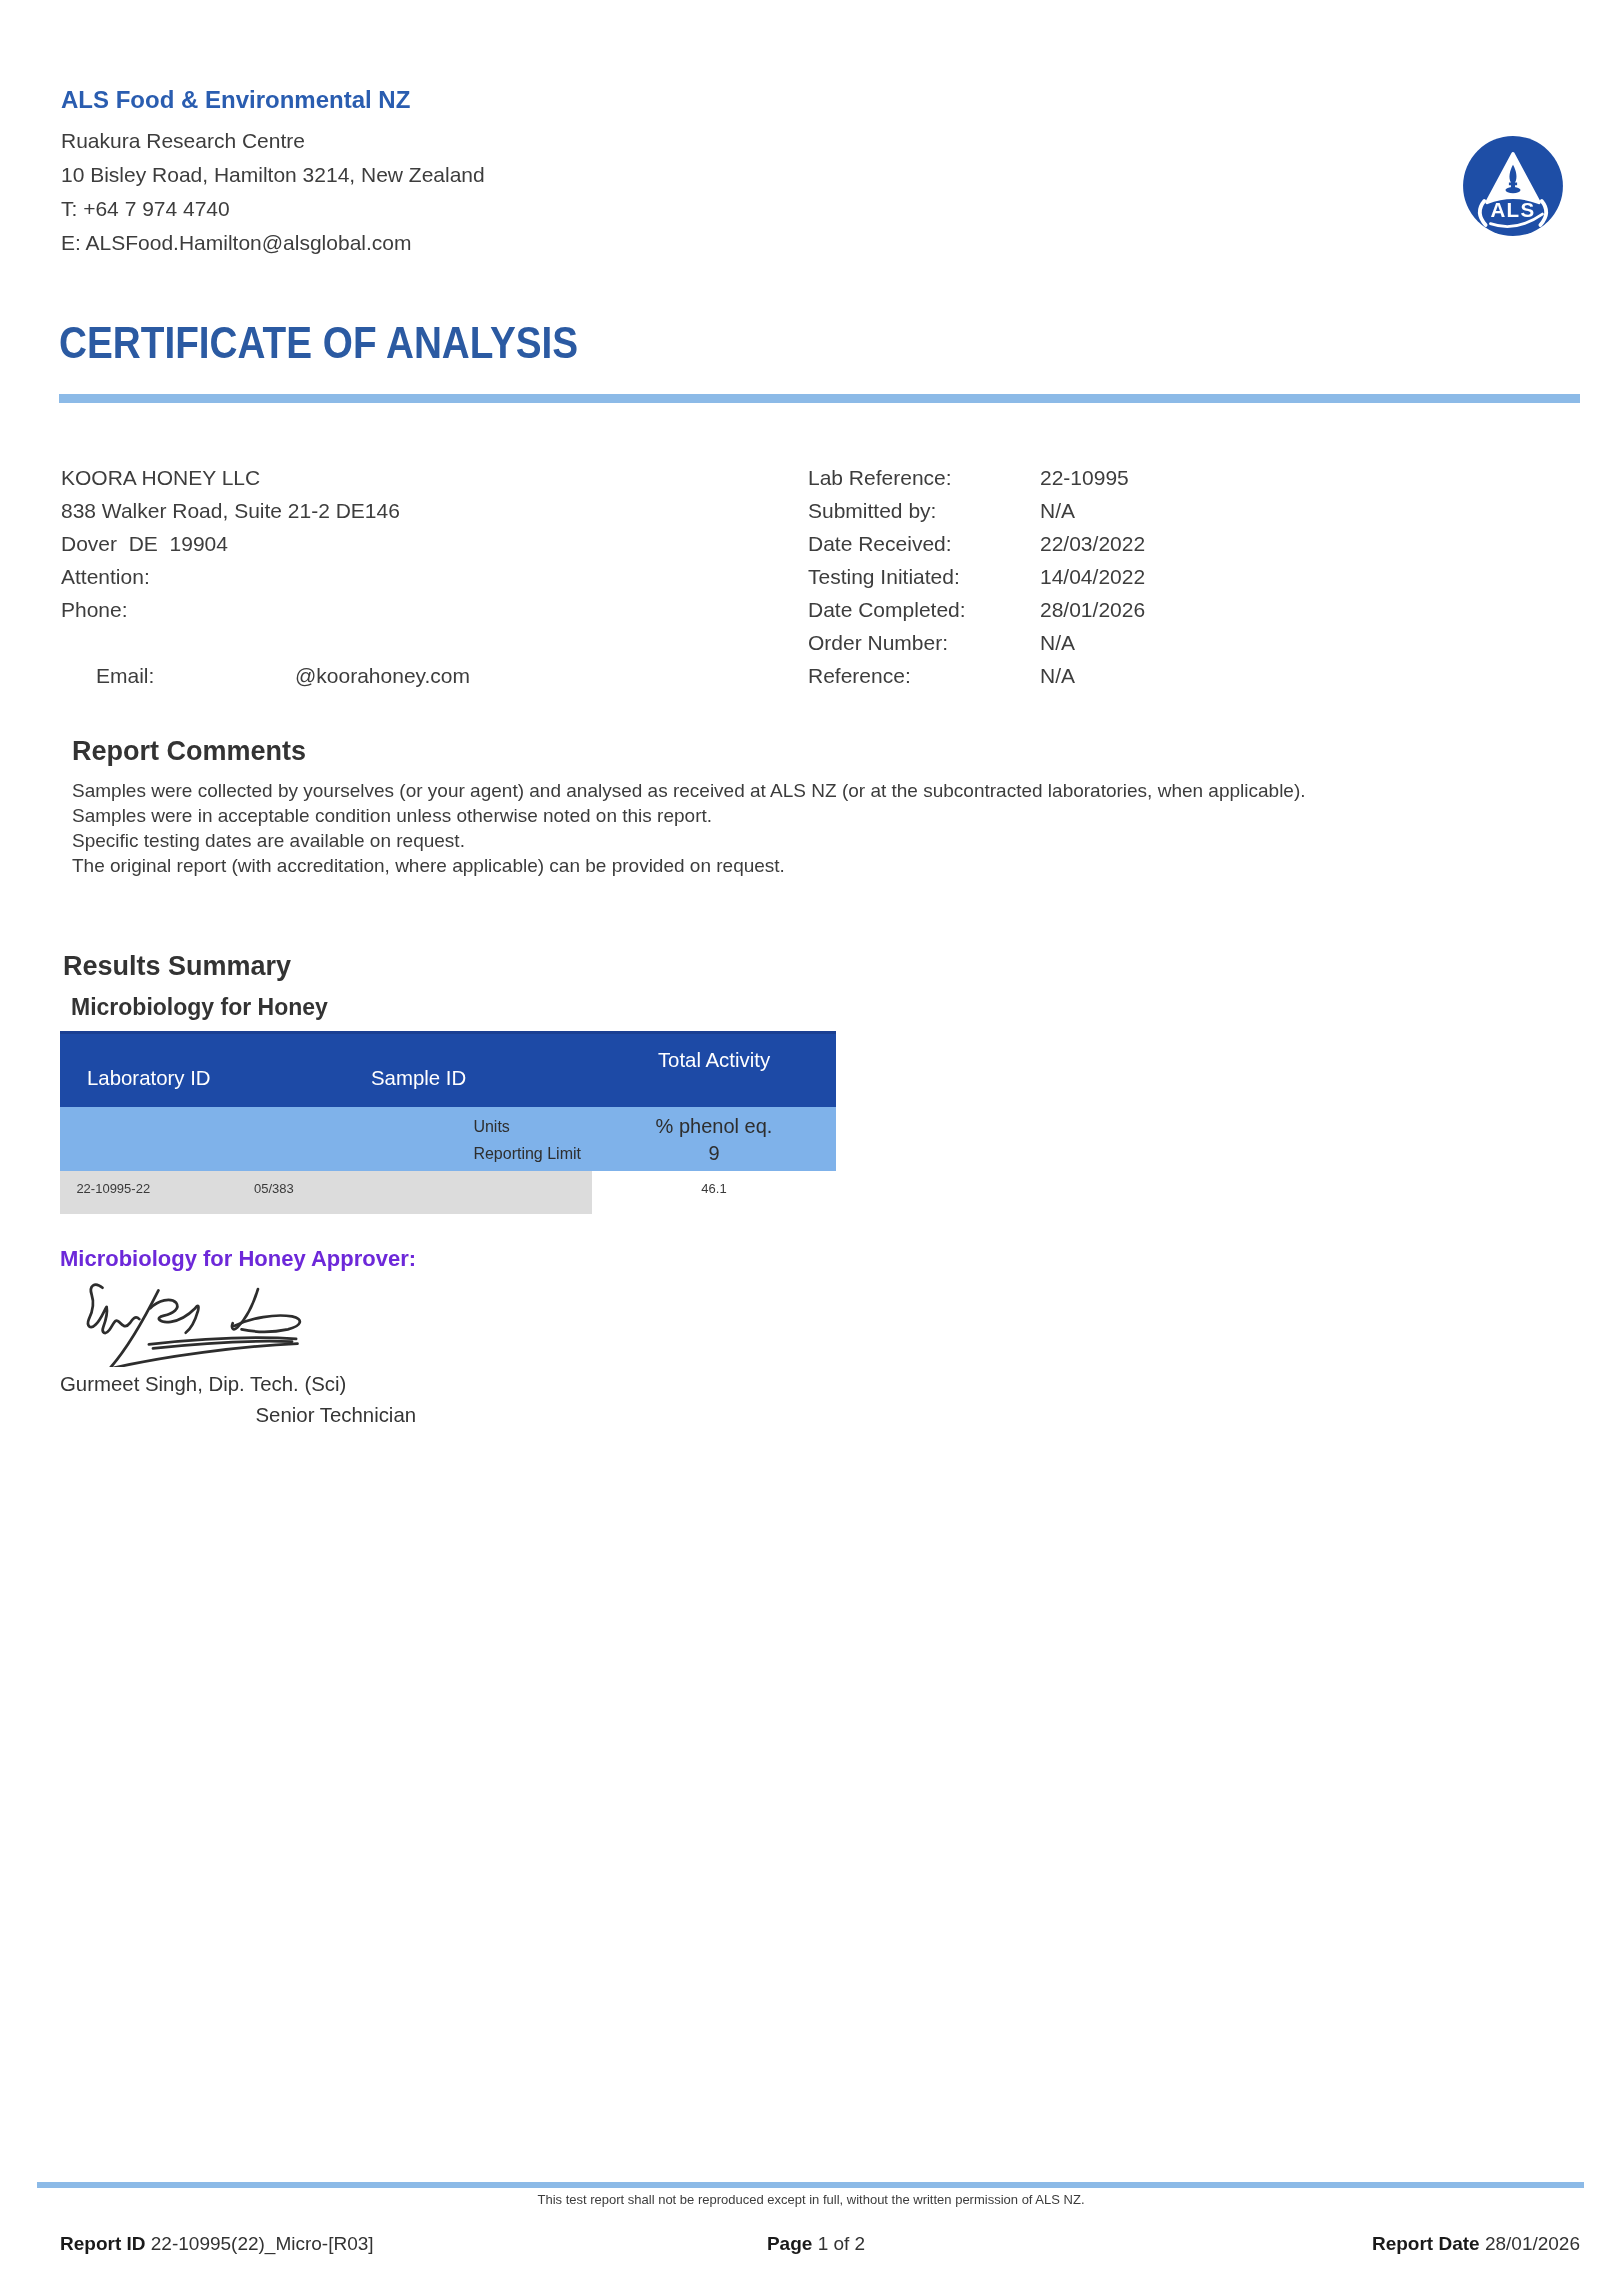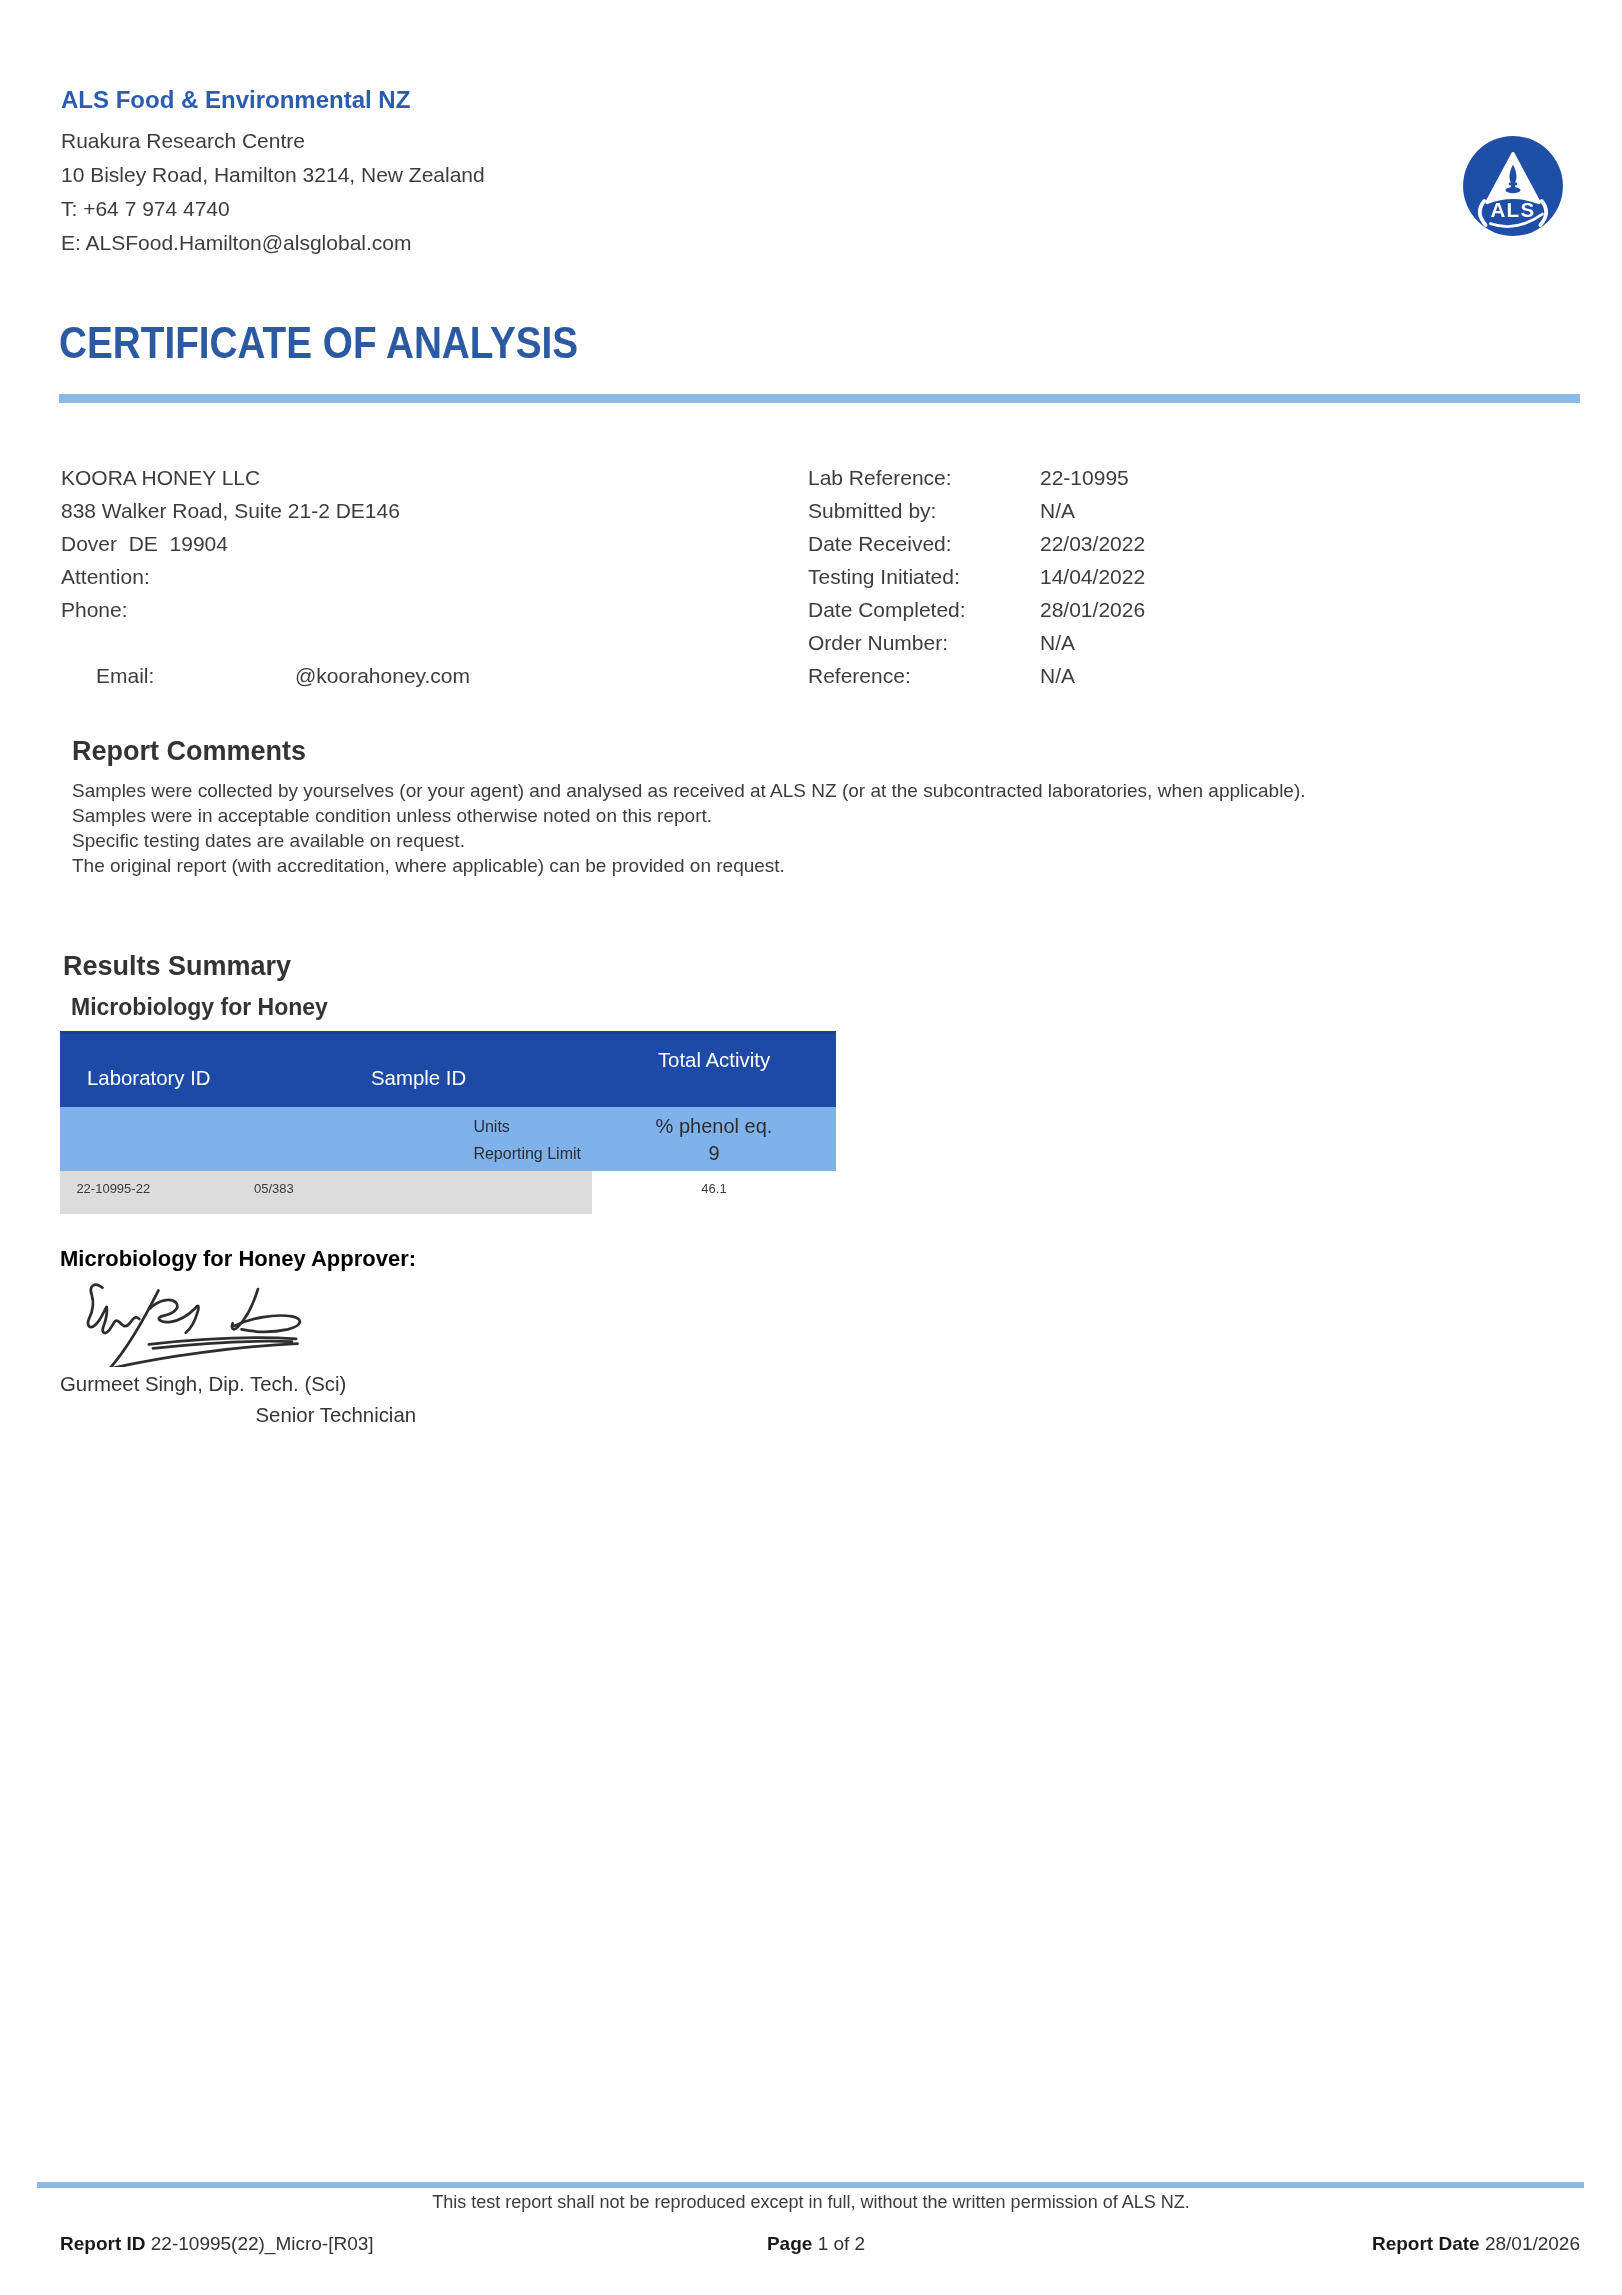--- a/index.html
+++ b/index.html
@@ -59,28 +59,28 @@
   .units-values { position:absolute; top:6.1px; left:532px; width:244px; text-align:center; font-size:20px; line-height:27px; }
   .trow { position:relative; height:43px; }
   .trow-gray { position:absolute; left:0; top:0; width:532px; height:43px; background:#dcdcdc; }
   .td { position:absolute; top:10.2px; font-size:13px; color:#3a3a3a; }
   .td-lab    { left:16.4px; }
   .td-sample { left:194px; }
   .td-total  { left:532px; width:244px; text-align:center; }
 
   
   .approver { position:absolute; left:60px; top:1246px; }
-  .approver-heading { font-size:22px; font-weight:bold; color:#000000; }
+  .approver-heading { font-size:22px; font-weight:bold; color:#6d28d9; }
   .signature { display:block; margin-top:5.5px; margin-left:2.7px; }
   .approver-name { font-size:20.4px; line-height:31px; color:#353535; margin-top:2.7px; }
   .approver-role { font-size:20.4px; line-height:31px; color:#353535;text-align:right; }
 
   
   .footer-bar { position:absolute; left:37px; top:2182px; width:1547px; height:6.1px; background:#8cbae7; }
-  .disclaimer { position:absolute; left:0; top:2192px; width:1622px; text-align:center; font-size:18px; color:#3c3c3c; }
+  .disclaimer { position:absolute; left:0; top:2192px; width:1622px; text-align:center; font-size:13px; color:#3c3c3c; }
   .footer-row { position:absolute; left:60px; top:2233px; width:1520px; height:27px; font-size:19px; color:#333333; }
   .footer-left  { position:absolute; left:0; top:0; }
   .footer-center{ position:absolute; left:50%; top:0; transform:translateX(-54%); }
   .footer-right { position:absolute; right:0; top:0; }
   .flabel { font-weight:bold; color:#1a1a1a; }
 </style>
 </head>
 <body>
 
 <div class="page">

